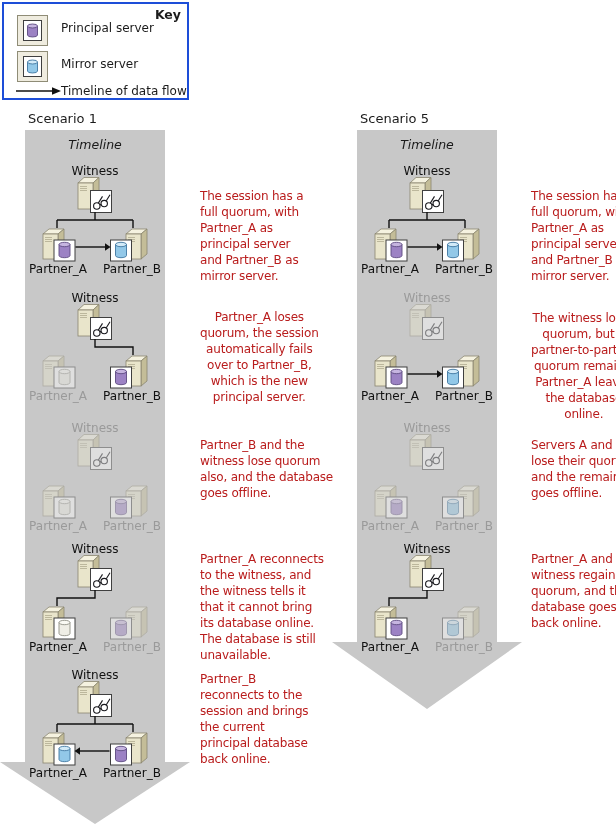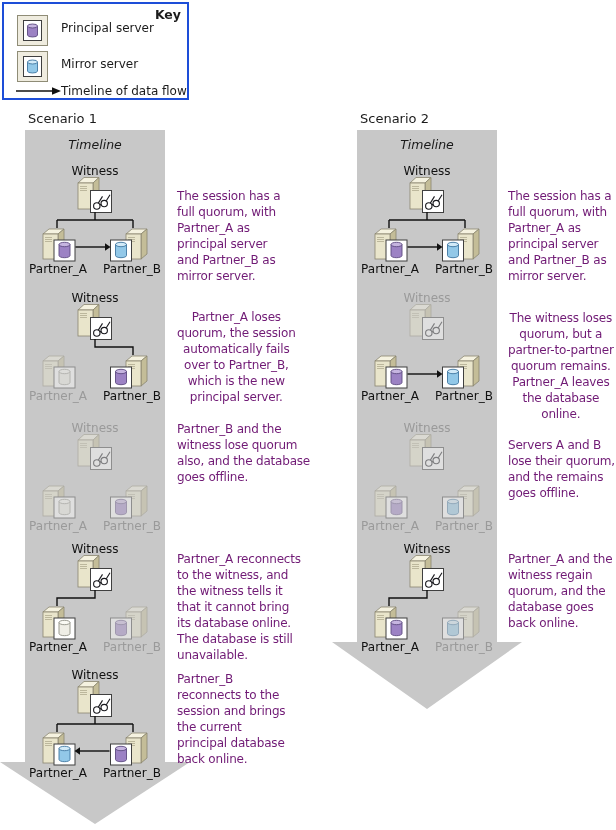--- a/index.html
+++ b/index.html
@@ -21,21 +21,21 @@
   .stage{position:absolute;width:150px;height:114px;}
   .srv-label{position:absolute;font-size:12px;text-align:center;white-space:nowrap;}
   .srv-label.w{left:0;top:1px;width:150px;}
   .srv-label.a{left:2px;top:99px;width:72px;}
   .srv-label.b{left:76px;top:99px;width:72px;}
   .lbl-on{color:#111;}
   .lbl-off{color:#9a9a9a;}
   .stage-svg{position:absolute;left:0;top:13px;}
 
   .desc{position:absolute;font-size:12px;line-height:16px;letter-spacing:-0.2px;
-        white-space:pre;color:#701a75;}
+        white-space:pre;color:#b91c1c;margin-left:23px;}
 
   
   .twr-front{fill:#e9e5cb;stroke:#8a8670;stroke-width:.8;}
   .twr-top{fill:#f5f2e0;stroke:#8a8670;stroke-width:.8;}
   .twr-side{fill:#c4bd98;stroke:#8a8670;stroke-width:.8;}
   .vent{stroke:#a9a488;stroke-width:.7;fill:none;}
   .card{fill:#ffffff;stroke:#3f3f3f;stroke-width:1;}
   .key-chip{fill:#efecdf;stroke:#8f8c76;stroke-width:1;}
   .glasses{stroke:#17171c;stroke-width:1.1;fill:none;}
   .conn{stroke:#111;stroke-width:1.4;fill:none;}
@@ -80,21 +80,21 @@
     <div class="key-label" style="top:53px">Mirror server</div>
 
     <svg class="key-icon" style="top:80px;left:11px" width="48" height="14">
       <line class="flow" x1="1" y1="7" x2="37" y2="7"></line>
       <polygon class="flow-head" points="37,3.2 46,7 37,10.8"></polygon>
     </svg>
     <div class="key-label" style="top:80px">Timeline of data flow</div>
   </div>
 
   <div class="scenario-title" style="left:28px">Scenario 1</div>
-  <div class="scenario-title" style="left:360px">Scenario 2</div>
+  <div class="scenario-title" style="left:360px">Scenario 5</div>
 
   <div class="timeline-label" style="left:25px">Timeline</div>
   <div class="timeline-label" style="left:357px">Timeline</div>
 
   <div id="stages">
       <div class="stage" style="left: 20px; top: 163px;">
         <div class="srv-label w lbl-on">Witness</div>
         <svg class="stage-svg" width="150" height="88">
           <g transform="translate(57,0)">
             <g class="">
@@ -239,21 +239,21 @@
               <path class="vent" d="M18,9.5h7M18,11.5h7M18,13.5h7"></path>
               <rect class="card" x="0.5" y="12" width="21" height="21"></rect>
               <path class="cyl-body principal" d="M5.5,16.5 v11 a5.5,2.2 0 0 0 11,0 v-11 z"></path>
               <ellipse class="cyl-top principal" cx="11" cy="16.5" rx="5.5" ry="2.2"></ellipse>
             </g>
           </g>
         </svg>
         <div class="srv-label a lbl-off">Partner_A</div>
         <div class="srv-label b lbl-off">Partner_B</div>
       </div>
-      <div class="desc" style="left: 177px; top: 421px;">Partner_B and the
+      <div class="desc" style="left: 177px; top: 437px;">Partner_B and the
 witness lose quorum
 also, and the database
 goes offline.</div>
       <div class="stage" style="left: 20px; top: 541px;">
         <div class="srv-label w lbl-on">Witness</div>
         <svg class="stage-svg" width="150" height="88">
           <g transform="translate(57,0)">
             <g class="">
               <polygon class="twr-top" points="1,7 16,7 22,1.5 7,1.5"></polygon>
               <polygon class="twr-side" points="16,7 22,1.5 22,27.5 16,33"></polygon>

